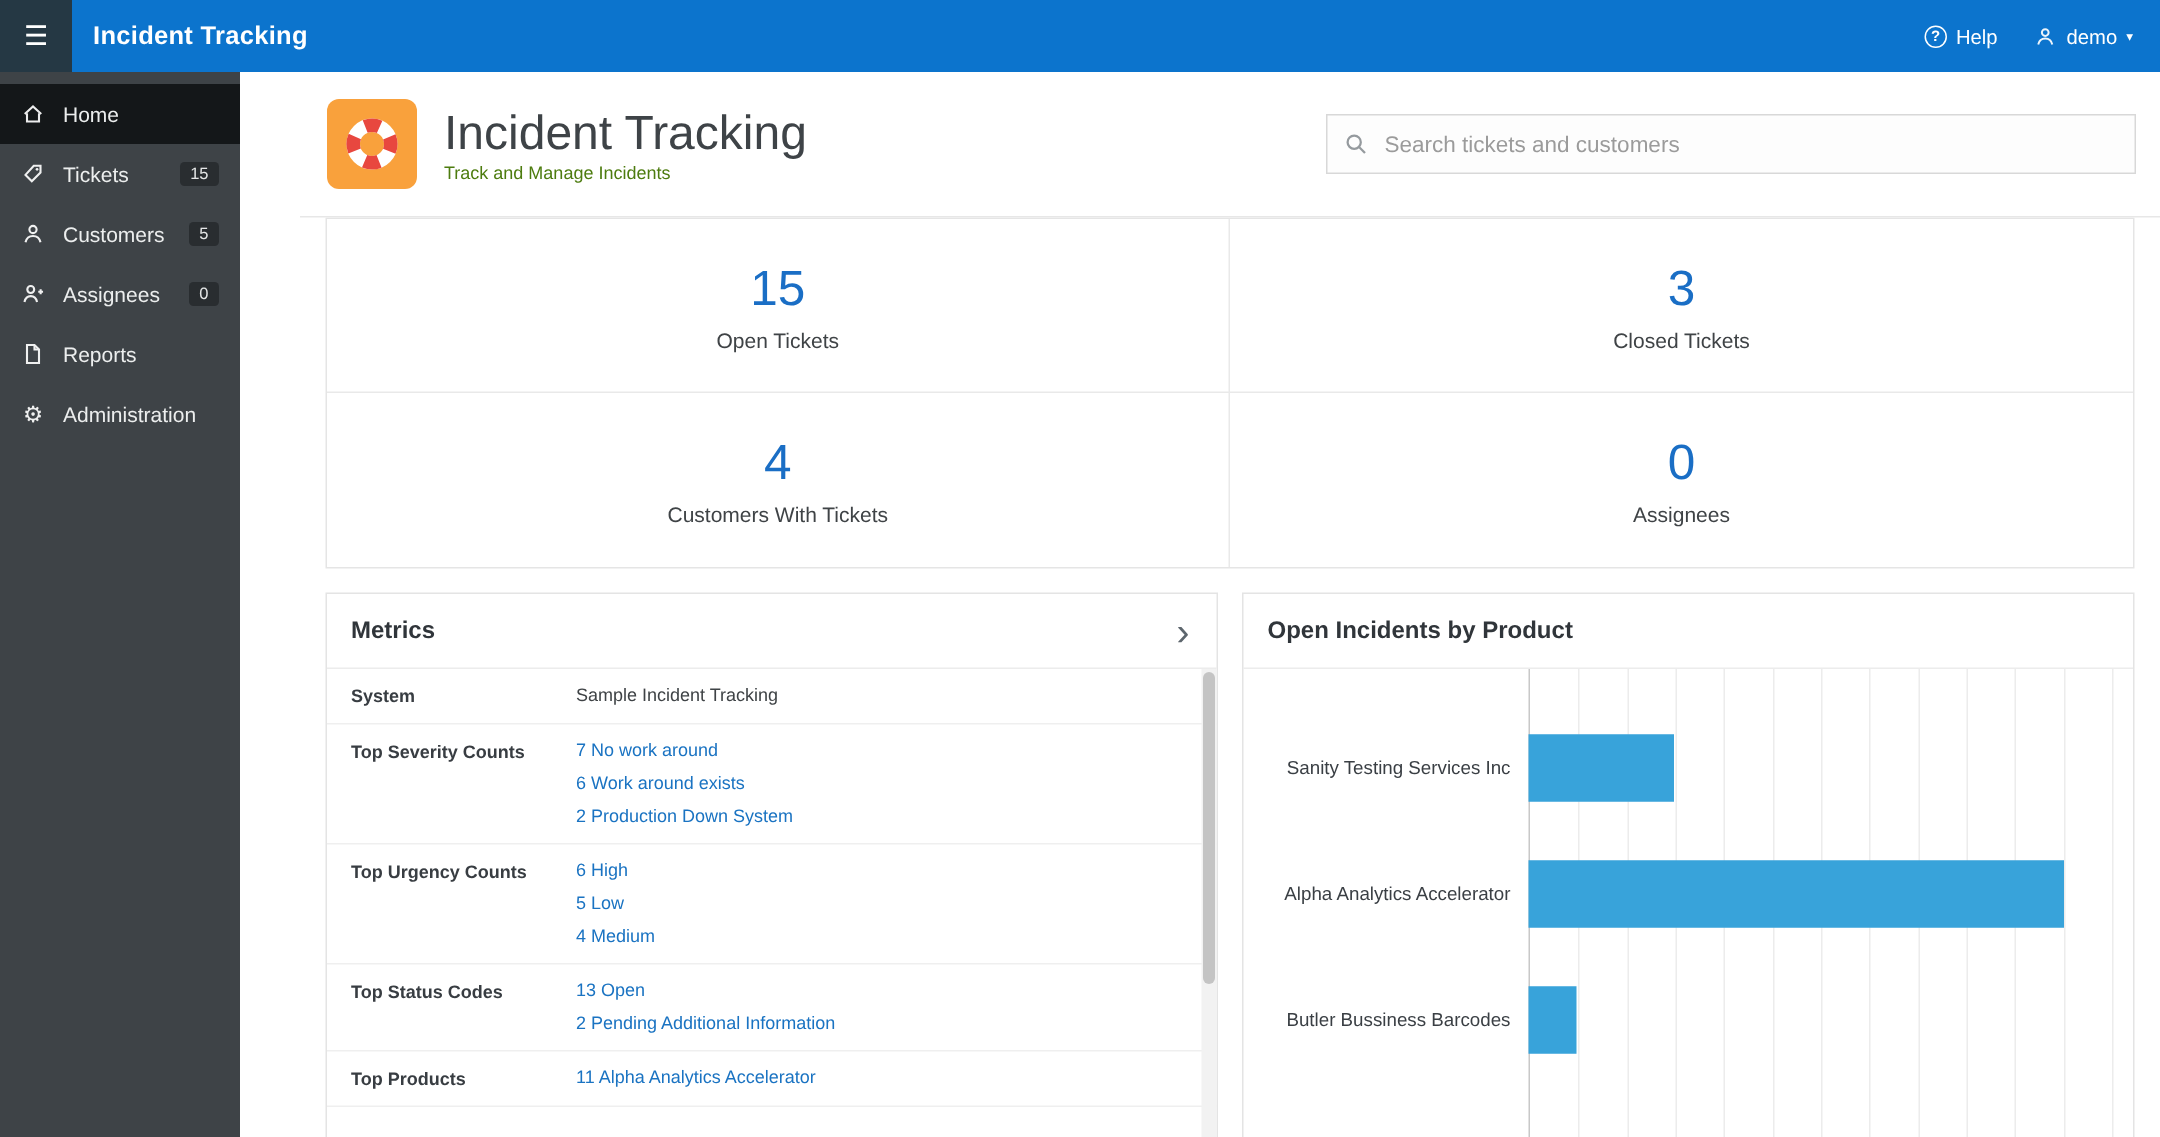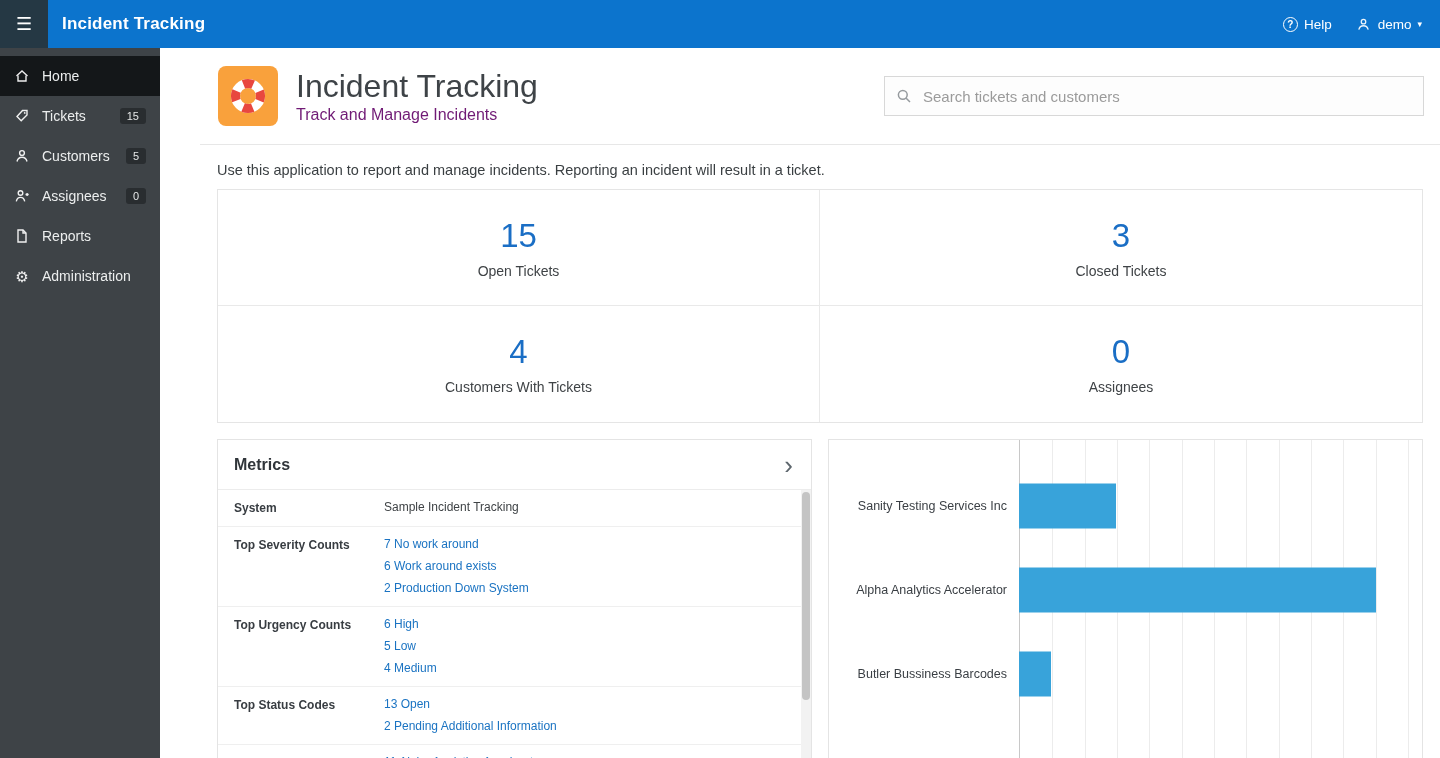--- a/index.html
+++ b/index.html
@@ -49,21 +49,21 @@
 
   
   .main { position:absolute; left:200px; top:48px; right:0; bottom:0; background:#fff; overflow:hidden; }
 
   .page-header {
     height:97px; display:flex; align-items:center;
     padding:0 16px 0 18px; border-bottom:1px solid #e7e7e7; background:#fff;
   }
   .app-icon { flex:none; margin-right:18px; display:flex; }
   .titles h1 { margin:0; font-size:32px; font-weight:500; color:#3e4347; line-height:1.15; }
-  .subtitle { font-size:16px; color:#701a75; margin-top:1px; }
+  .subtitle { font-size:12px; color:#4d7c0f; margin-top:1px; }
 
   .search-box {
     margin-left:auto; width:540px; height:40px;
     border:1px solid #d8d8d8; border-radius:0; background:#fdfdfd;
     display:flex; align-items:center; padding:0 11px; gap:9px;
   }
   .search-box input {
     border:none; outline:none; background:transparent; flex:1;
     font-size:15px; color:#333; font-family:"Liberation Sans", sans-serif;
   }
@@ -213,21 +213,20 @@
           <svg width="16" height="16" viewBox="0 0 16 16" fill="none" stroke="#8d9296" stroke-width="1.5">
             <circle cx="6.8" cy="6.8" r="4.4"></circle>
               <line x1="10.2" y1="10.2" x2="14" y2="14"></line>
           </svg>
         </span>
         <input type="text" placeholder="Search tickets and customers" style="">
       </div>
     </div>
 
     <div class="content">
-      <p class="intro">Use this application to report and manage incidents. Reporting an incident will result in a ticket.</p>
 
       <div class="stats-grid">
         <div class="stat-cell">
           <div class="stat-value">15</div>
           <div class="stat-label">Open Tickets</div>
         </div>
         <div class="stat-cell">
           <div class="stat-value">3</div>
           <div class="stat-label">Closed Tickets</div>
         </div>
@@ -287,20 +286,23 @@
 
               </div>
             </div>
             <div class="m-scrollbar">
               <div class="m-scroll-thumb"></div>
             </div>
           </div>
         </section>
 
         <section class="card">
+          <div class="card-header">
+            <span class="card-title">Open Incidents by Product</span>
+          </div>
           <div class="chart-body">
             <div class="chart-gridlines">
                 <div class="gridline" style="left: 8.33333%;"></div>
                 <div class="gridline" style="left: 16.6667%;"></div>
                 <div class="gridline" style="left: 25%;"></div>
                 <div class="gridline" style="left: 33.3333%;"></div>
                 <div class="gridline" style="left: 41.6667%;"></div>
                 <div class="gridline" style="left: 50%;"></div>
                 <div class="gridline" style="left: 58.3333%;"></div>
                 <div class="gridline" style="left: 66.6667%;"></div>

